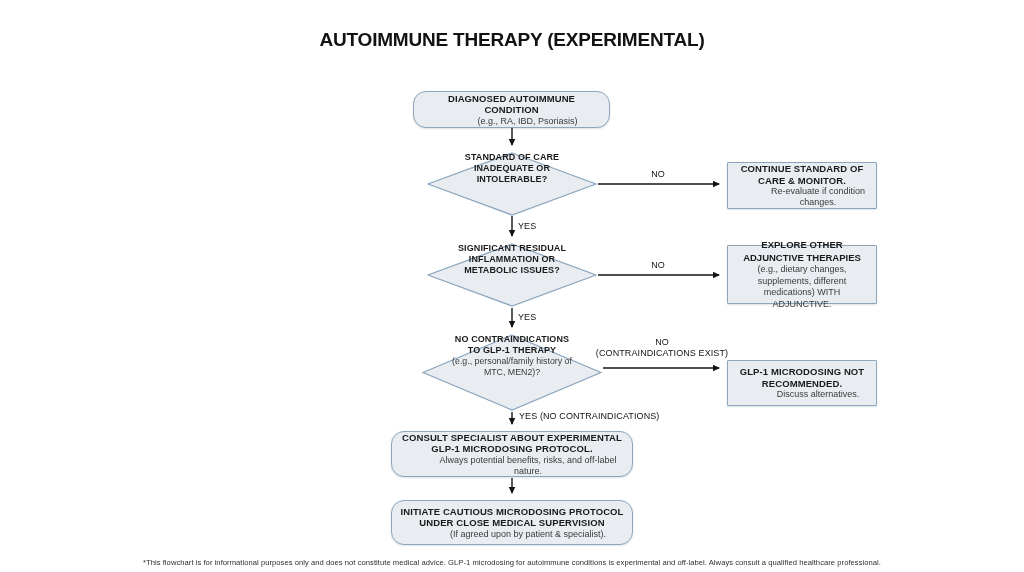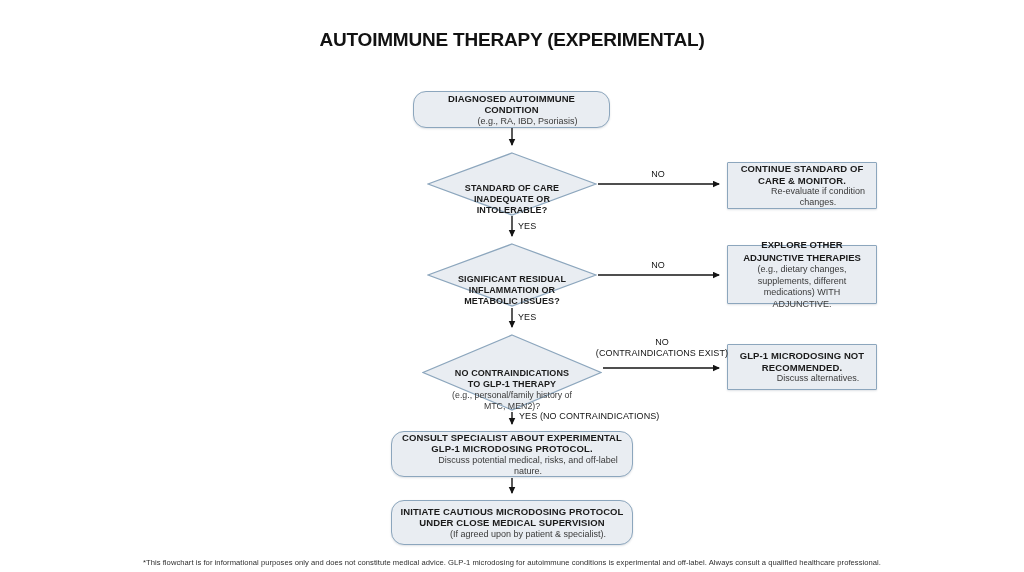--- a/index.html
+++ b/index.html
@@ -22,21 +22,21 @@
   .node{position:absolute;display:flex;flex-direction:column;align-items:center;justify-content:center;
         text-align:center;background:var(--node-fill);border:1.3px solid var(--node-border);
         padding:3px 8px;box-shadow:0 1px 2px rgba(40,60,90,0.15);}
   .rounded{border-radius:13px;}
   .rect{border-radius:1px;}
   .node .t{font-weight:700;font-size:9.5px;line-height:11.5px;letter-spacing:0.1px;color:#1a1a1a;}
   .node .s{font-weight:400;font-size:9px;line-height:11px;color:var(--text-sub);margin-left:32px;}
   .node .mix{font-size:9px;line-height:11.5px;color:var(--text-sub);}
   .node .mix .b{font-weight:700;font-size:9.5px;color:#1a1a1a;}
 
-  .diamond{position:absolute;display:flex;align-items:flex-end;justify-content:center;text-align:center;}
+  .diamond{position:absolute;display:flex;align-items:flex-start;justify-content:center;text-align:center;}
   .diamond svg{position:absolute;inset:0;width:100%;height:100%;}
   .diamond .inner{position:relative;z-index:2;padding:0 26px;}
   .diamond .t{font-weight:700;font-size:9px;line-height:11px;letter-spacing:0.1px;color:#1a1a1a;}
   .diamond .s{font-weight:400;font-size:8.8px;line-height:10.5px;color:var(--text-sub);}
 
   .edge-label{position:absolute;font-weight:400;font-size:9px;line-height:11px;color:#141414;
               letter-spacing:0.1px;text-align:center;}
 
   .connectors{position:absolute;inset:0;pointer-events:none;}
 
@@ -105,28 +105,28 @@
   <div class="diamond" style="left:422px;top:334px;width:180px;height:77px;">
     <svg viewBox="0 0 180 77" preserveAspectRatio="none">
       <polygon points="90,1 179,38.5 90,76 1,38.5" fill="var(--node-fill)" stroke="var(--node-border)" stroke-width="1.3"></polygon>
     </svg>
     <div class="inner">
       <div class="t">NO CONTRAINDICATIONS TO GLP-1 THERAPY</div>
       <div class="s">(e.g., personal/family history of MTC, MEN2)?</div>
     </div>
   </div>
 
-  <div class="node rect" style="left:727px;top:344px;width:150px;height:46px;">
+  <div class="node rect" style="left:727px;top:360px;width:150px;height:46px;">
     <div class="t">GLP-1 MICRODOSING NOT RECOMMENDED.</div>
     <div class="s">Discuss alternatives.</div>
   </div>
 
   <div class="node rounded" style="left:391px;top:431px;width:242px;height:46px;">
     <div class="t">CONSULT SPECIALIST ABOUT EXPERIMENTAL GLP-1 MICRODOSING PROTOCOL.</div>
-    <div class="s">Discuss potential medical, risks, and off-label nature.</div>
+    <div class="s">Always potential benefits, risks, and off-label nature.</div>
   </div>
 
   <div class="node rounded" style="left:391px;top:500px;width:242px;height:45px;">
     <div class="t">INITIATE CAUTIOUS MICRODOSING PROTOCOL UNDER CLOSE MEDICAL SUPERVISION</div>
     <div class="s">(If agreed upon by patient &amp; specialist).</div>
   </div>
 
   <div class="edge-label" style="left:636px;top:169px;width:44px;">NO</div>
   <div class="edge-label" style="left:518px;top:221px;">YES</div>
   <div class="edge-label" style="left:636px;top:260px;width:44px;">NO</div>

